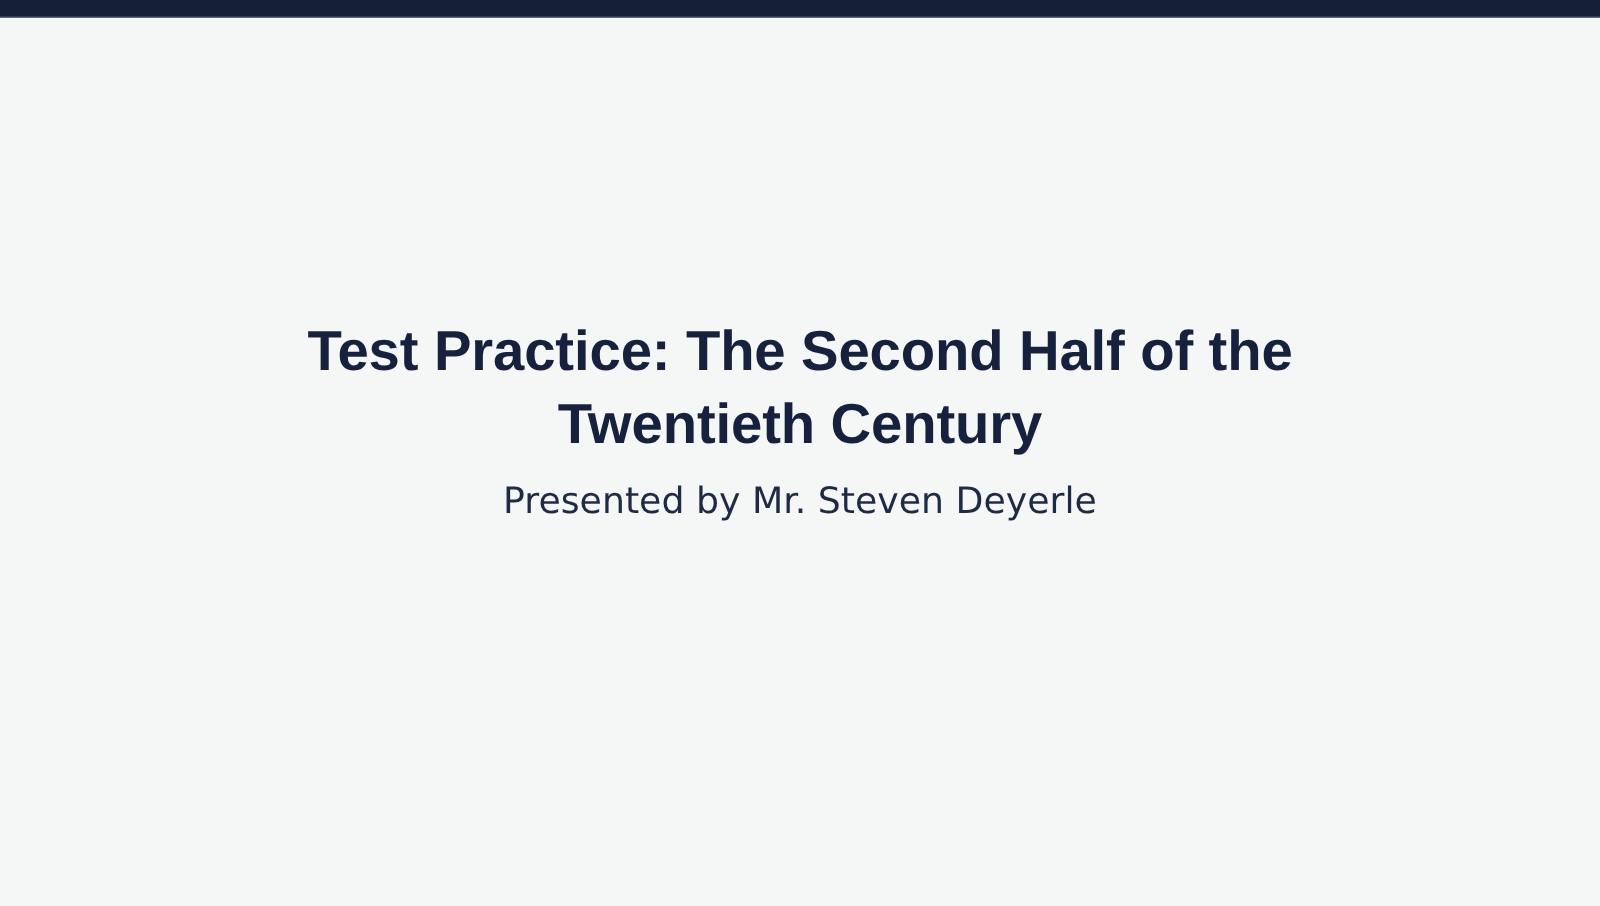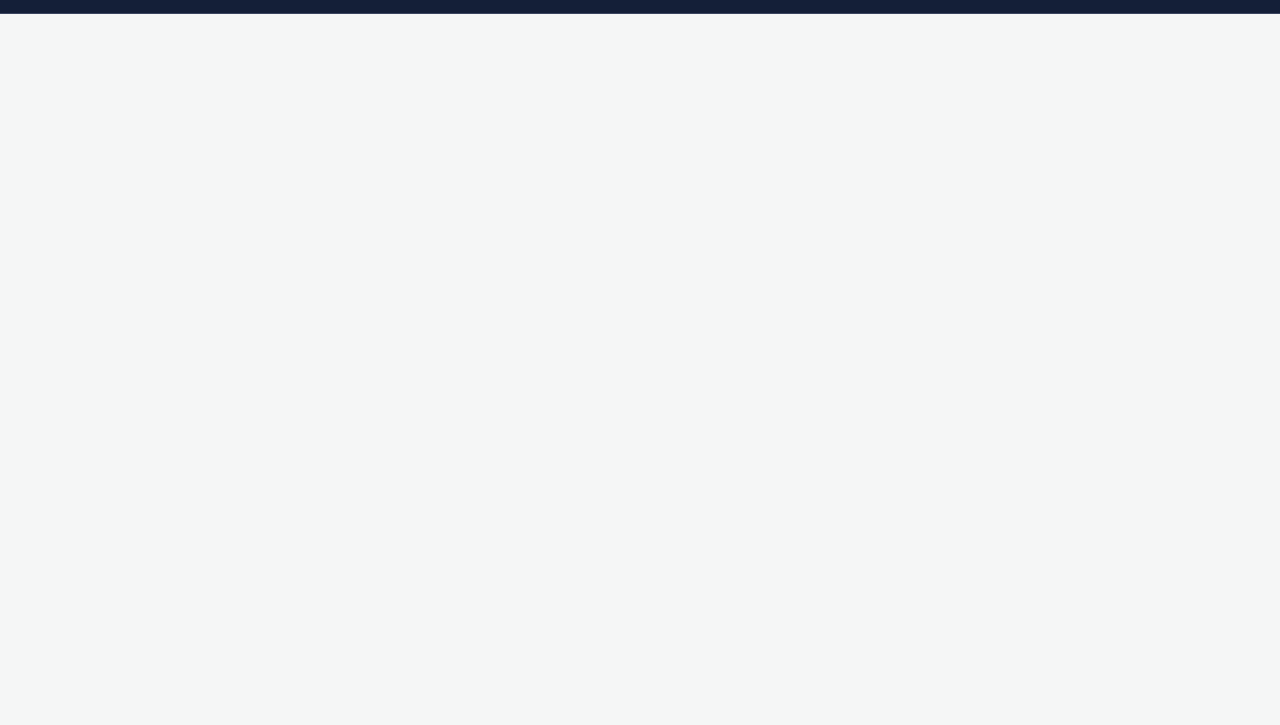--- a/index.html
+++ b/index.html
@@ -90,17 +90,19 @@
 <body>
 
 <div class="top-bar"></div>
 
 <div class="slide-stage">
 
   <div class="slide">
 
     <div class="title-block">
 
+      <h1 class="slide-title">Test Practice: The Second Half of the Twentieth Century</h1>
 
+      <p class="slide-subtitle">Presented by Mr. Steven Deyerle</p>
 
     </div>
   </div>
 </div>
 
 </body></html>

